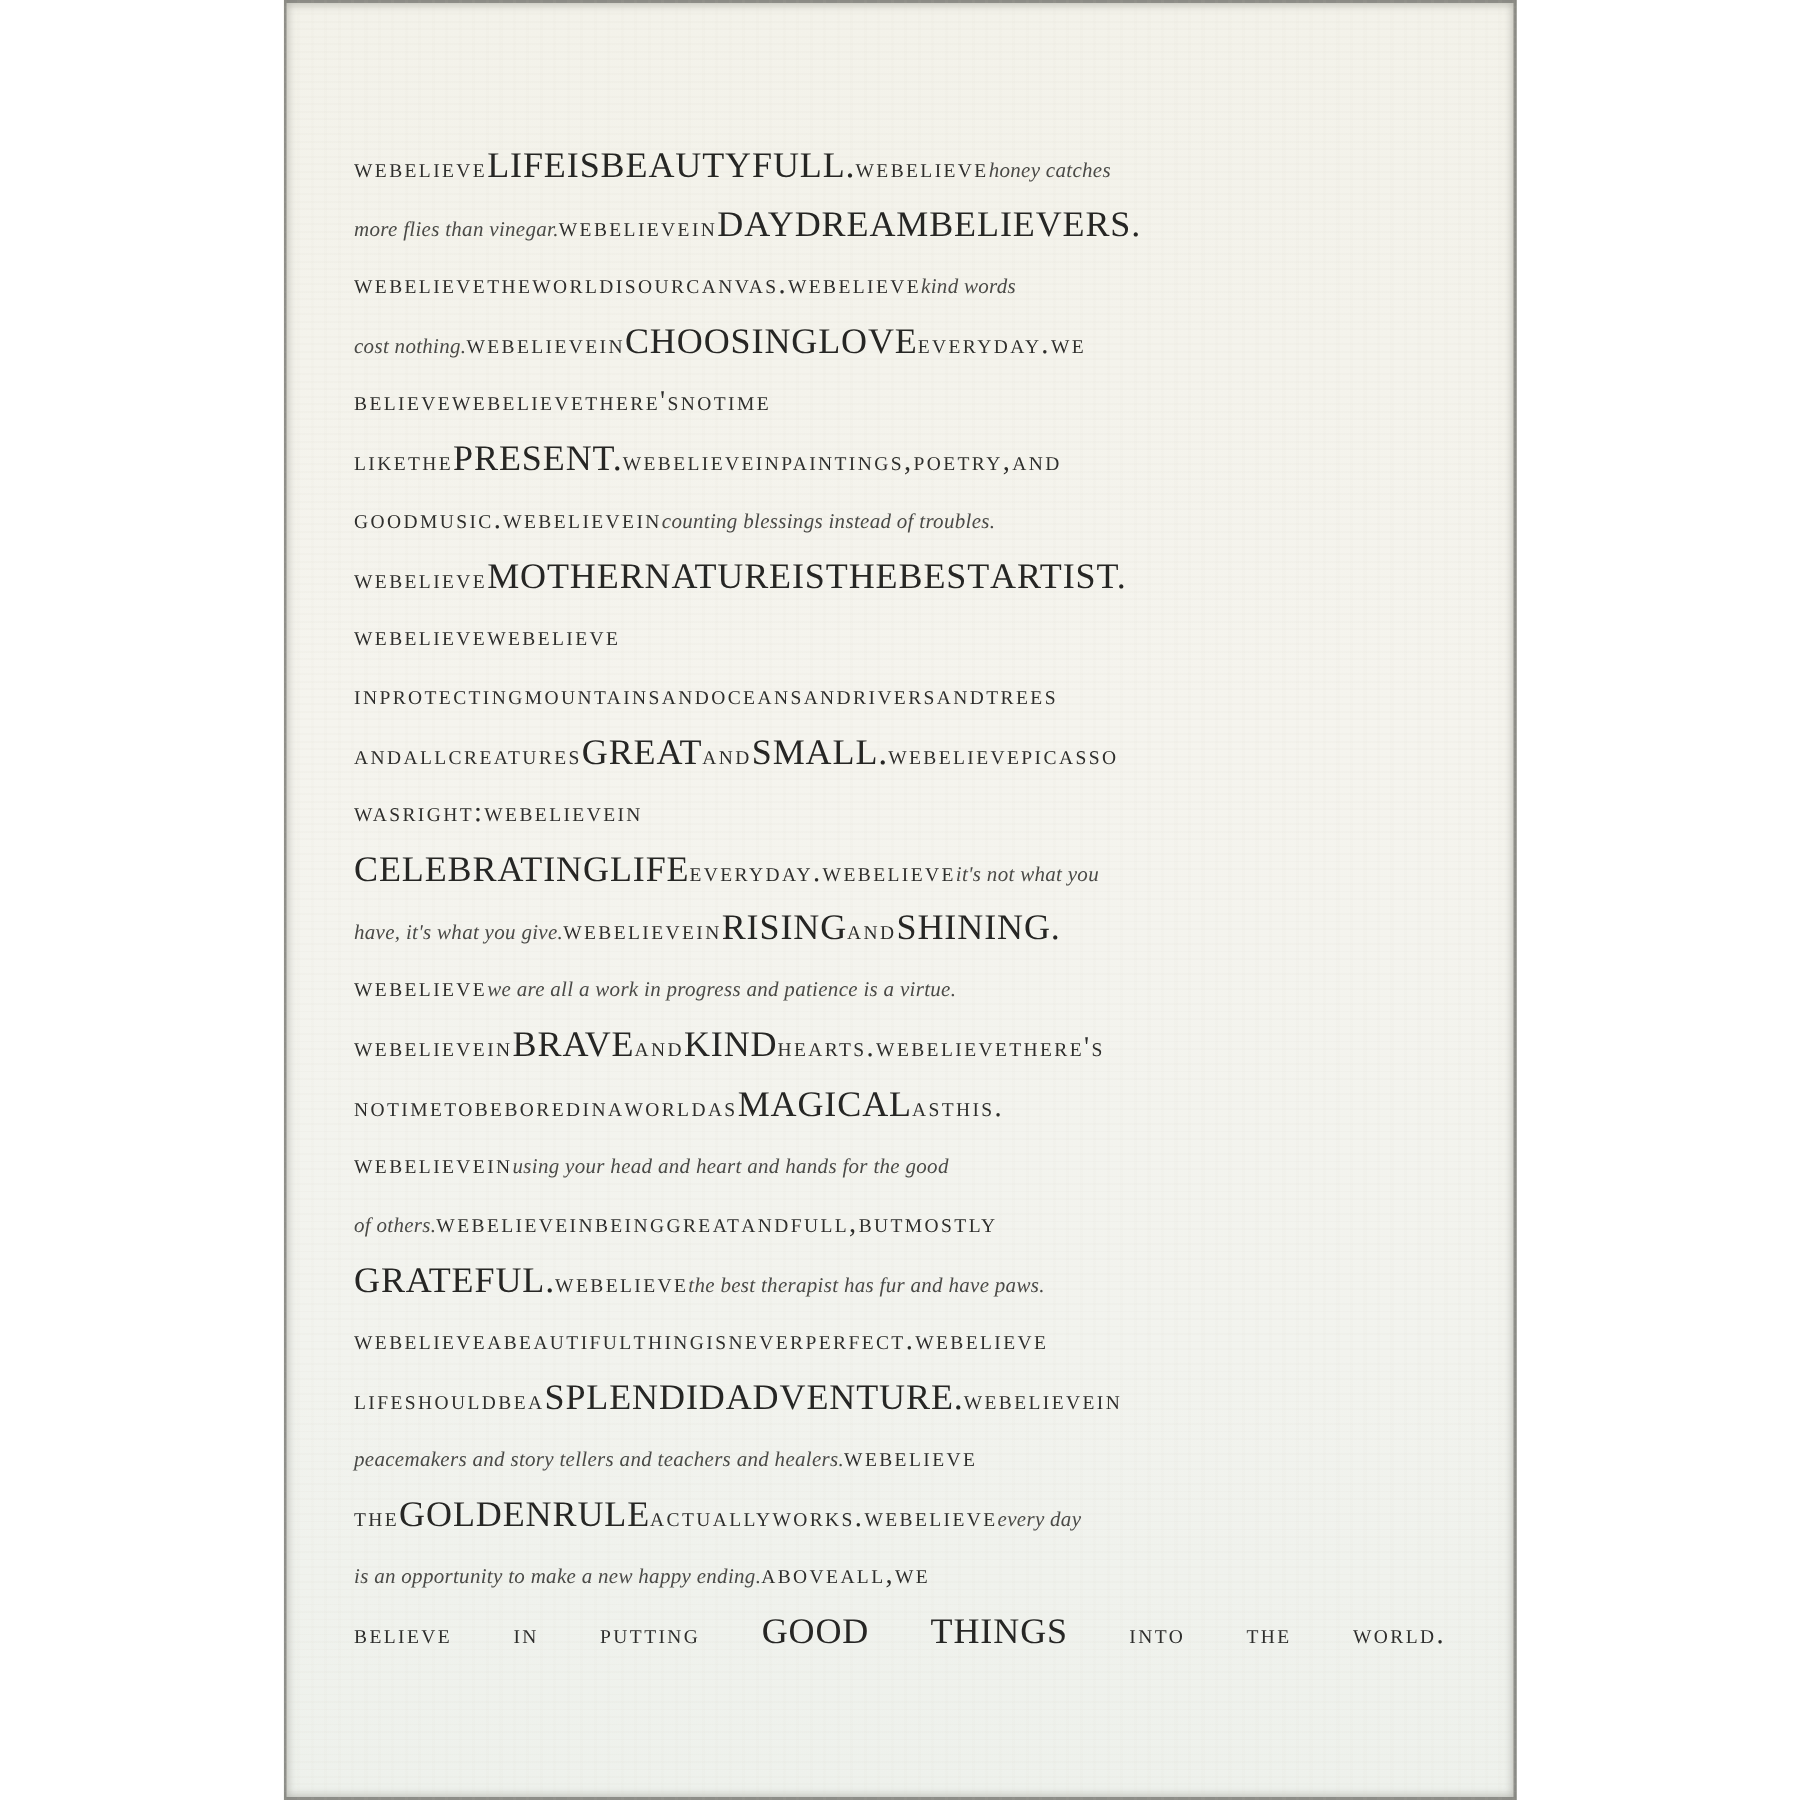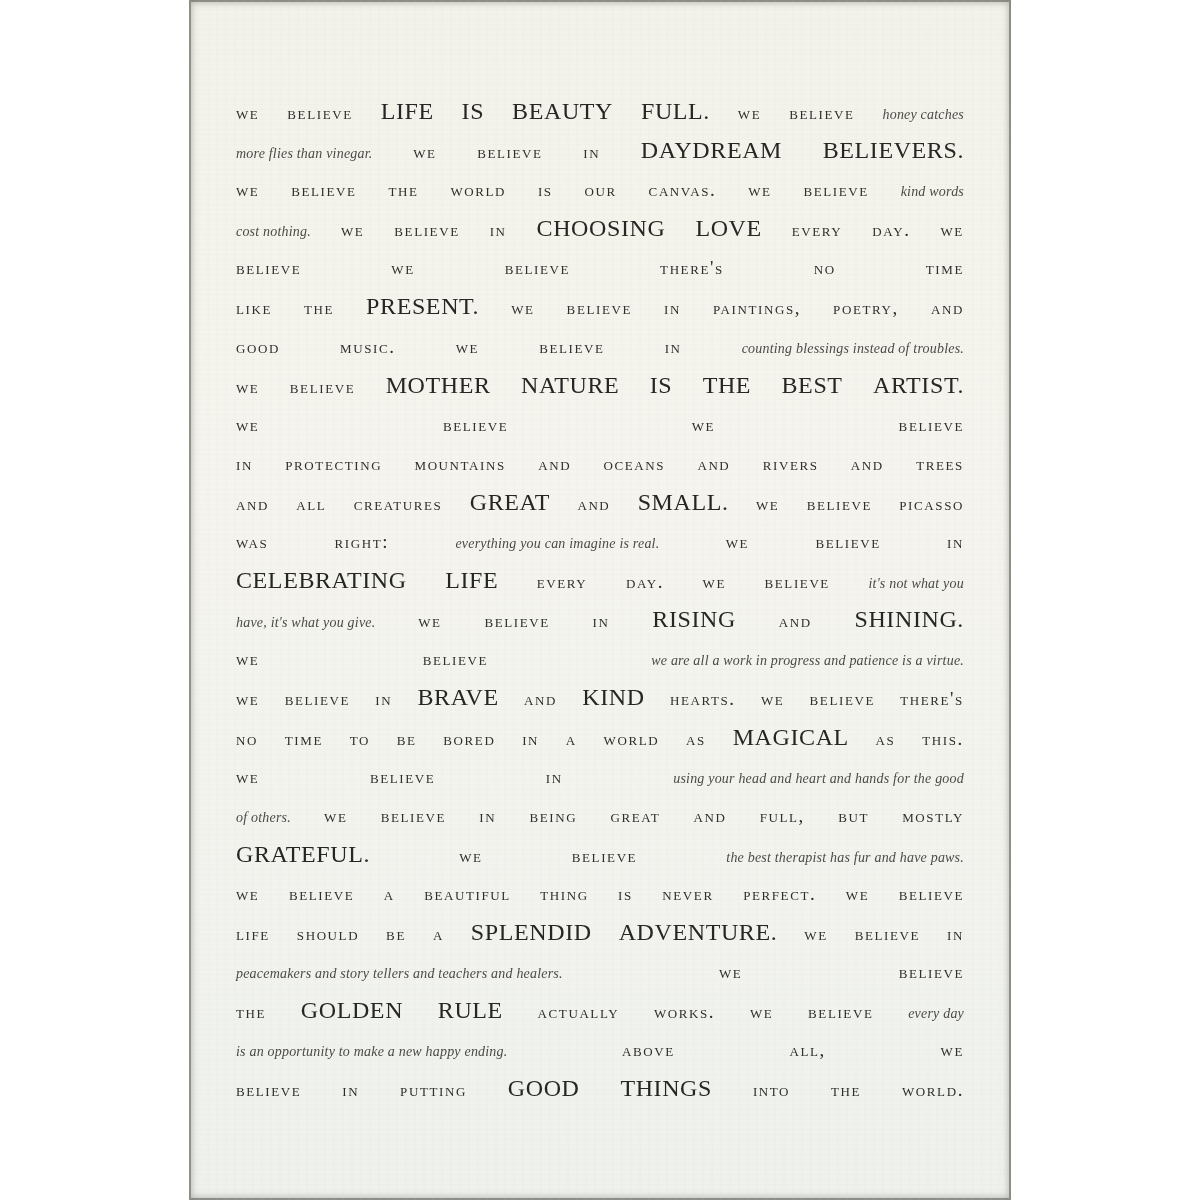--- a/index.html
+++ b/index.html
@@ -29,21 +29,21 @@
     left: 47px; top: 92px;
     width: 728px;
     font-family: "Liberation Serif", "DejaVu Serif", serif;
     color: #2b2b29;
   }
   .line {
     height: 39.1px;
     line-height: 39px;
     white-space: nowrap;
     display: flex;
-    justify-content: space-between;
+    justify-content: flex-start;
     align-items: baseline;
   }
   .line.last { justify-content: space-between; }
   .sc {
     font-variant: small-caps;
     text-transform: lowercase;
     font-size: 19px;
     letter-spacing: 1.6px;
     color: #2e2e2c;
   }
@@ -168,21 +168,20 @@
         <span class="seg big">GREAT</span>
         <span class="seg sc">AND</span>
         <span class="seg big">SMALL.</span>
         <span class="seg sc">WE</span>
         <span class="seg sc">BELIEVE</span>
         <span class="seg sc">PICASSO</span>
       </div>
       <div class="line">
         <span class="seg sc">WAS</span>
         <span class="seg sc">RIGHT:</span>
-        <span class="seg it">everything you can imagine is real.</span>
         <span class="seg sc">WE</span>
         <span class="seg sc">BELIEVE</span>
         <span class="seg sc">IN</span>
       </div>
       <div class="line">
         <span class="seg big">CELEBRATING</span>
         <span class="seg big">LIFE</span>
         <span class="seg sc">EVERY</span>
         <span class="seg sc">DAY.</span>
         <span class="seg sc">WE</span>

